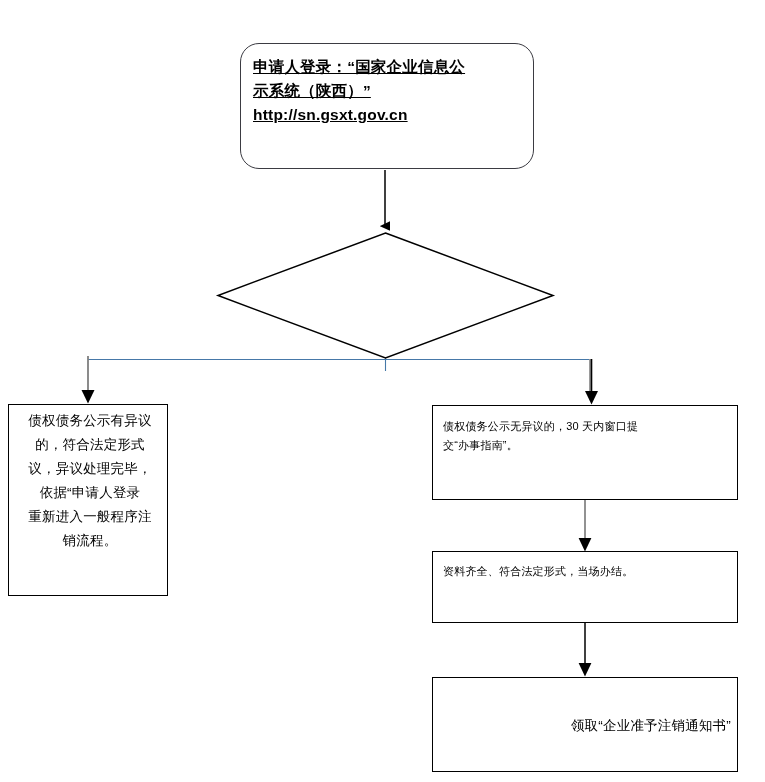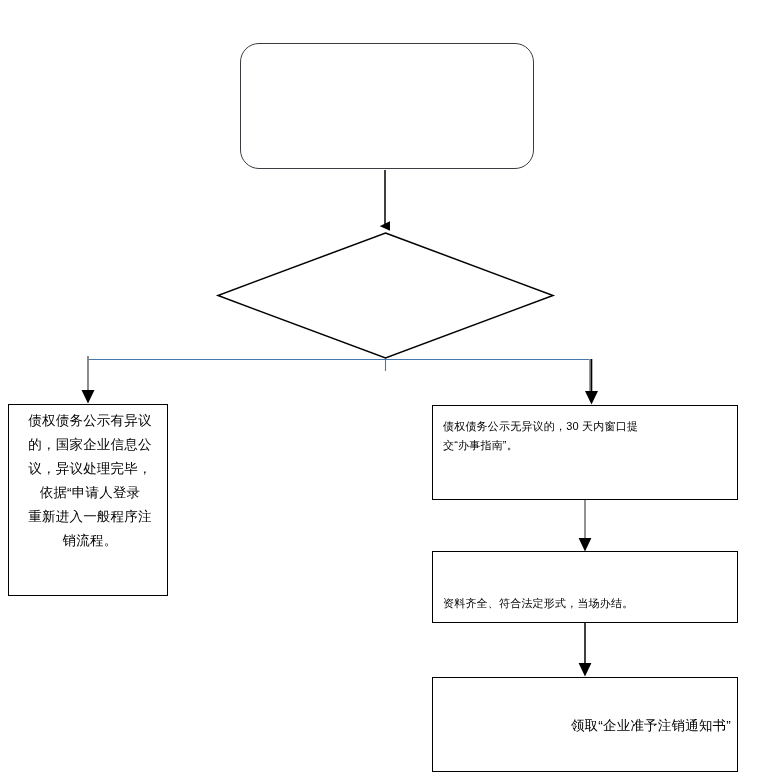--- a/index.html
+++ b/index.html
@@ -144,40 +144,45 @@
       <line x1="585" y1="623" x2="585" y2="665" stroke="#000000" stroke-width="1.5"></line>
       <path d="M578.6,663 L591.4,663 L585,676.5 Z" fill="#000000"></path>
     </g>
 
     <g>
       <polygon points="385.5,233 553,295.5 385.5,358 218,295.5" fill="#ffffff" stroke="#000000" stroke-width="1.5"></polygon>
     </g>
   </svg>
 
   <div class="node node-rounded" style="left:240px; top:43px; width:294px; height:126px;"></div>
+  <div class="node-text t-start" style="left:253px; top:55px; width:272px;">
+    <div class="cn">申请人登录：“国家企业信息公</div>
+    <div class="cn">示系统（陕西）”</div>
+    <div class="url">http://sn.gsxt.gov.cn</div>
+  </div>
 
 
   <div class="node node-rect" style="left:8px; top:404px; width:160px; height:192px;"></div>
   <div class="node-text t-left" style="left:18px; top:409px; width:144px;">
     <div>债权债务公示有异议</div>
-    <div>的，国家企业信息公</div>
+    <div>的，符合法定形式</div>
     <div>议，异议处理完毕，</div>
     <div>依据“申请人登录</div>
     <div>重新进入一般程序注</div>
     <div>销流程。</div>
   </div>
 
   <div class="node node-rect" style="left:432px; top:405px; width:306px; height:95px;"></div>
   <div class="node-text t-body" style="left:443px; top:417px; width:288px;">
     <div>债权债务公示无异议的，30 天内窗口提</div>
     <div>交“办事指南”。</div>
   </div>
 
   <div class="node node-rect" style="left:432px; top:551px; width:306px; height:72px;"></div>
-  <div class="node-text t-body" style="left:443px; top:594px; width:288px;">
+  <div class="node-text t-body" style="left:443px; top:562px; width:288px;">
     <div>资料齐全、符合法定形式，当场办结。</div>
   </div>
 
   <div class="node node-rect" style="left:432px; top:677px; width:306px; height:95px;"></div>
   <div class="node-text t-center" style="left:443px; top:715px; width:288px;">
     <div>领取“企业准予注销通知书”</div>
   </div>
 
 </div>
 

